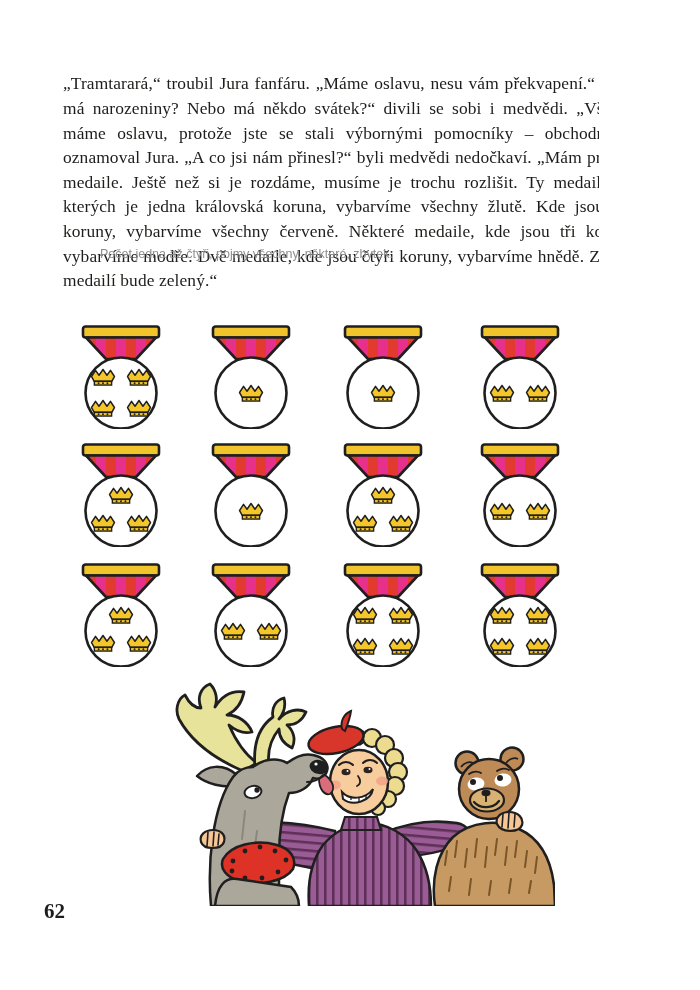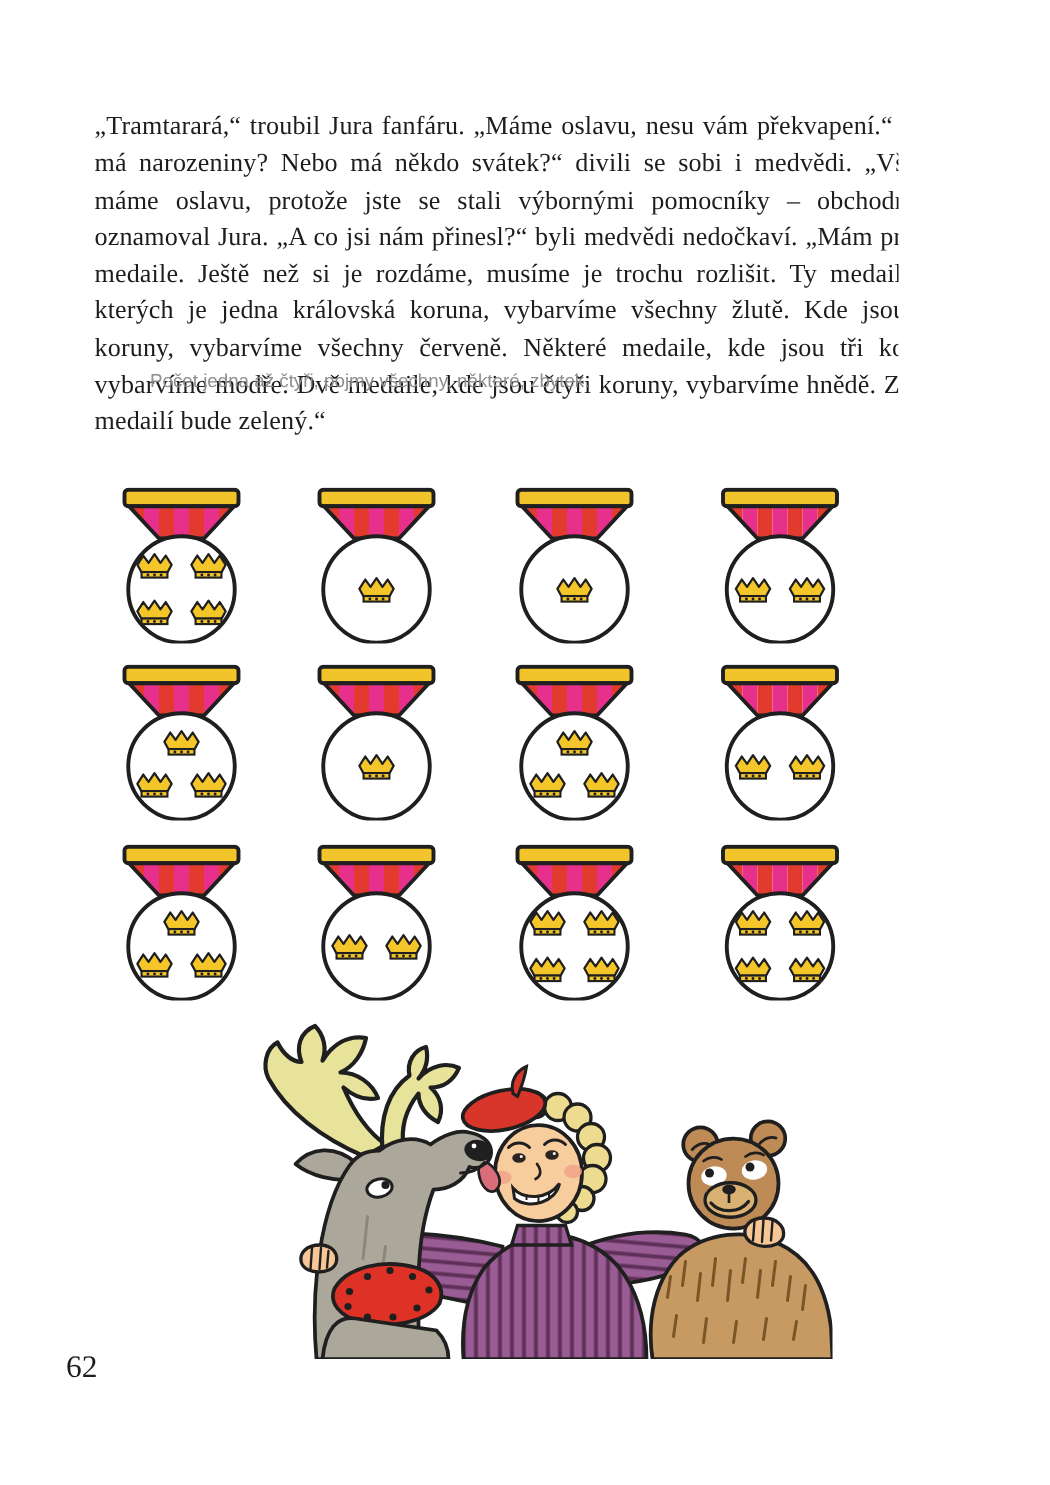--- a/index.html
+++ b/index.html
@@ -6,21 +6,21 @@
   .page{position:relative;width:599px;height:990px;background:#ffffff;overflow:hidden;
         font-family:"Liberation Serif",serif;}
   .story{position:absolute;left:63px;top:54px;width:576px;
          font-size:17.4px;line-height:24.6px;color:#1d1d1b;
          text-align:justify;letter-spacing:.1px;}
   .note{position:absolute;left:63px;top:247px;
         font-family:"Liberation Sans",sans-serif;font-size:12.5px;color:#8e8e8e;margin-left:37px;}
   .medal-layer{position:absolute;left:0;top:0;width:700px;height:990px;}
   .medal{position:absolute;}
   .illu{position:absolute;left:95px;top:681px;}
-  .pagenum{position:absolute;left:44px;top:899px;font-weight:normal;font-size:21px;color:#1d1d1b;}
+  .pagenum{position:absolute;left:44px;top:899px;font-weight:bold;font-size:21px;color:#1d1d1b;}
 </style>
 </head>
 <body>
 
 <div class="page">
 
   <p class="story">„Tramtarará,“ troubil Jura fanfáru. „Máme oslavu, nesu vám překvapení.“ „Kdo má narozeniny? Nebo má někdo svátek?“ divili se sobi i medvědi. „Všichni máme oslavu, protože jste se stali výbornými pomocníky – obchodníky,“ oznamoval Jura. „A co jsi nám přinesl?“ byli medvědi nedočkaví. „Mám pro vás medaile. Ještě než si je rozdáme, musíme je trochu rozlišit. Ty medaile, na kterých je jedna královská koruna, vybarvíme všechny žlutě. Kde jsou dvě koruny, vybarvíme všechny červeně. Některé medaile, kde jsou tři koruny, vybarvíme modře. Dvě medaile, kde jsou čtyři koruny, vybarvíme hnědě. Zbytek medailí bude zelený.“</p>
 
   <div class="note">Počet jedna až čtyři, pojmy všechny, některé, zbytek.</div>
 

